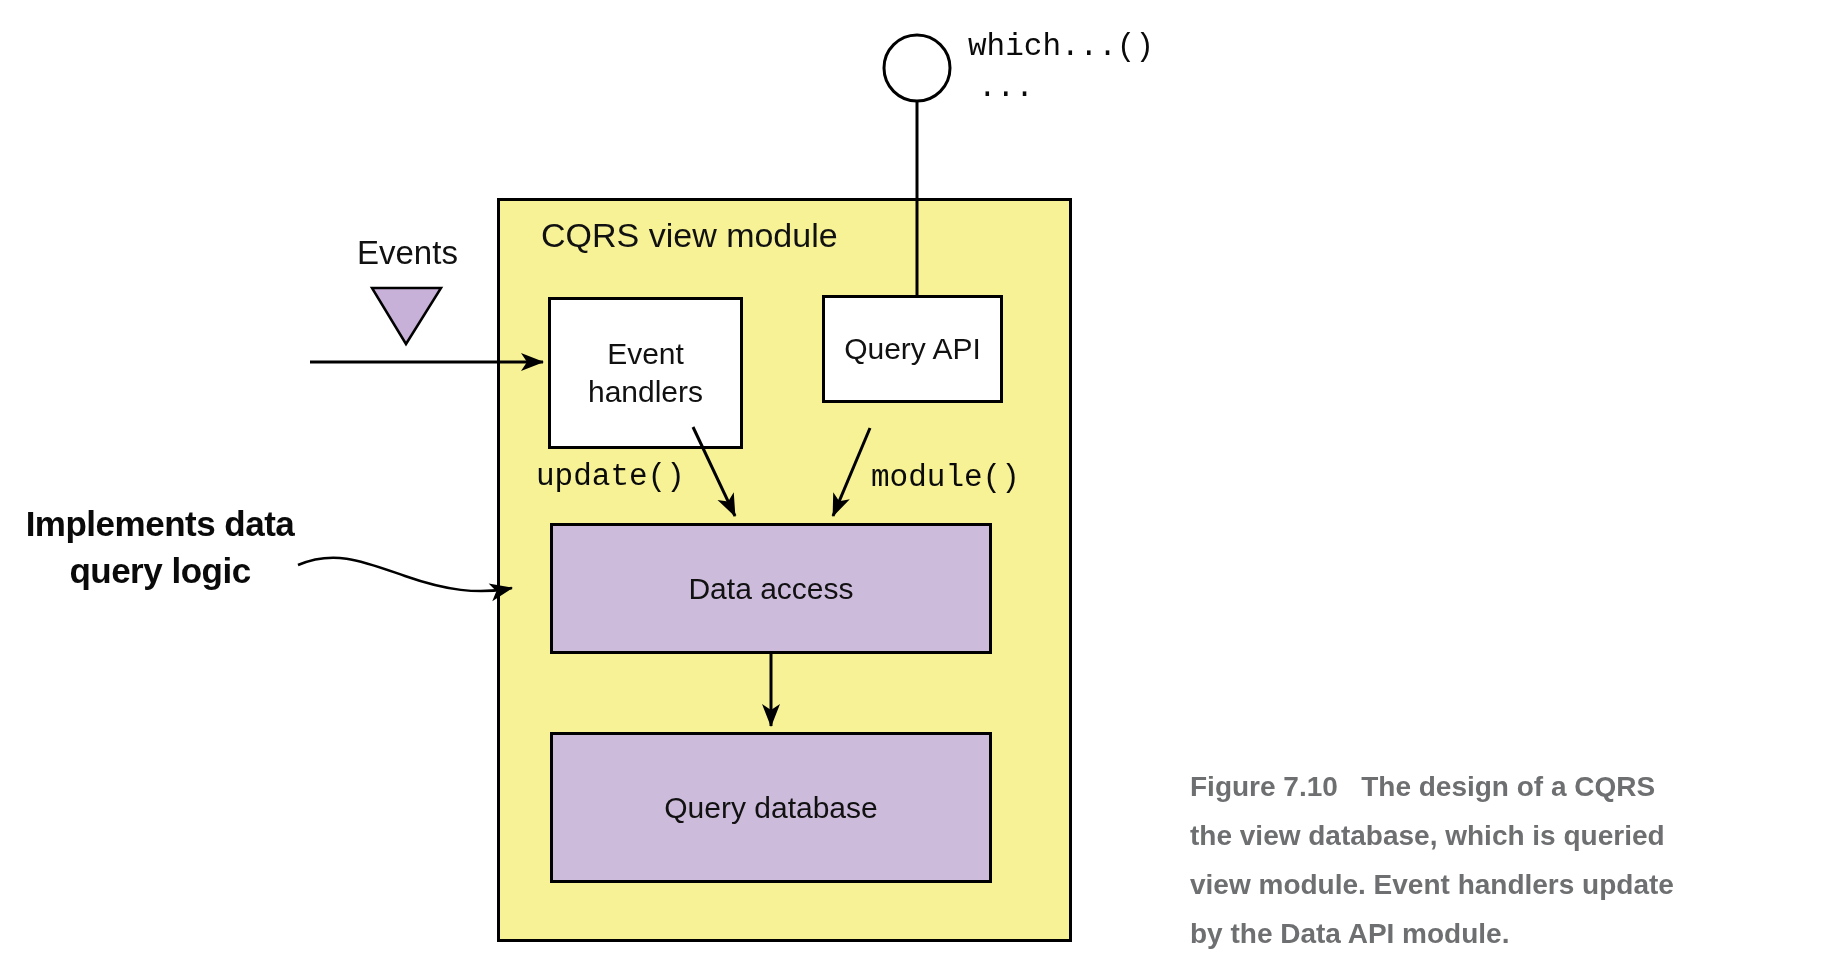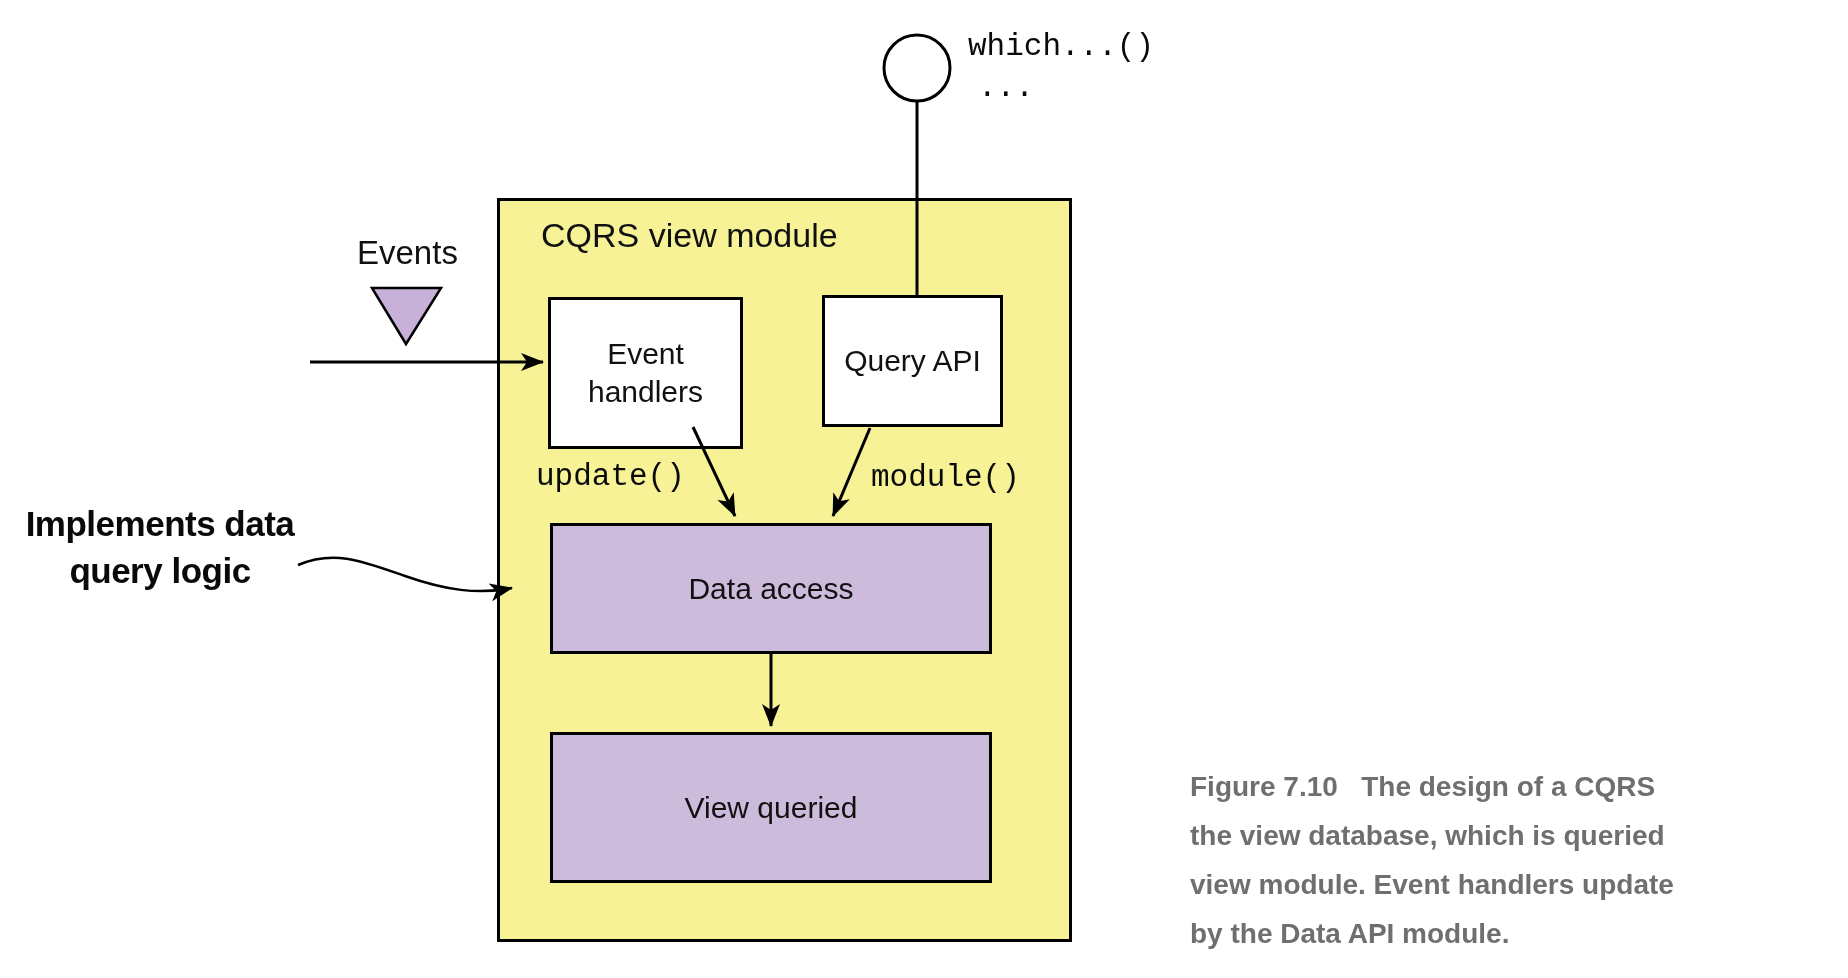--- a/index.html
+++ b/index.html
@@ -19,21 +19,21 @@
     background:var(--module-fill);border:3px solid var(--line-color);
   }
   .box{
     position:absolute;border:3px solid var(--line-color);
     display:flex;align-items:center;justify-content:center;text-align:center;
     font-size:30px;line-height:38px;color:#111;
   }
   .box.white{background:#ffffff;}
   .box.purple{background:var(--component-fill);}
   .box-event-handlers{left:548px;top:297px;width:195px;height:152px;padding:6px 26px;}
-  .box-query-api{left:822px;top:295px;width:181px;height:132px;}
+  .box-query-api{left:822px;top:295px;width:181px;height:108px;}
   .box-data-access{left:550px;top:523px;width:442px;height:131px;}
   .box-view-database{left:550px;top:732px;width:442px;height:151px;}
   .label{position:absolute;color:#111;white-space:pre;}
   .module-title{left:541px;top:216px;font-size:34px;}
   .events-label{left:357px;top:234px;font-size:33px;}
   .code{font-family:"Liberation Mono","DejaVu Sans Mono",monospace;font-size:31px;color:#0a0a0a;}
   .iface-method{left:968px;top:29px;}
   .iface-ellipsis{left:978px;top:70px;}
   .op-update{left:536px;top:459px;}
   .op-query{left:871px;top:460px;}
@@ -59,21 +59,21 @@
   <div class="box white box-event-handlers">
     <span>Event handlers</span>
   </div>
   <div class="box white box-query-api">
     <span>Query API</span>
   </div>
   <div class="box purple box-data-access">
     <span>Data access</span>
   </div>
   <div class="box purple box-view-database">
-    <span>View queried</span>
+    <span>Query database</span>
   </div>
 
   <div class="label events-label">Events</div>
   <div class="label code iface-method">which...()</div>
   <div class="label code iface-ellipsis">...</div>
   <div class="label code op-update">update()</div>
   <div class="label code op-query">module()</div>
 
   <div class="annotation">
     <div>Implements data</div>

